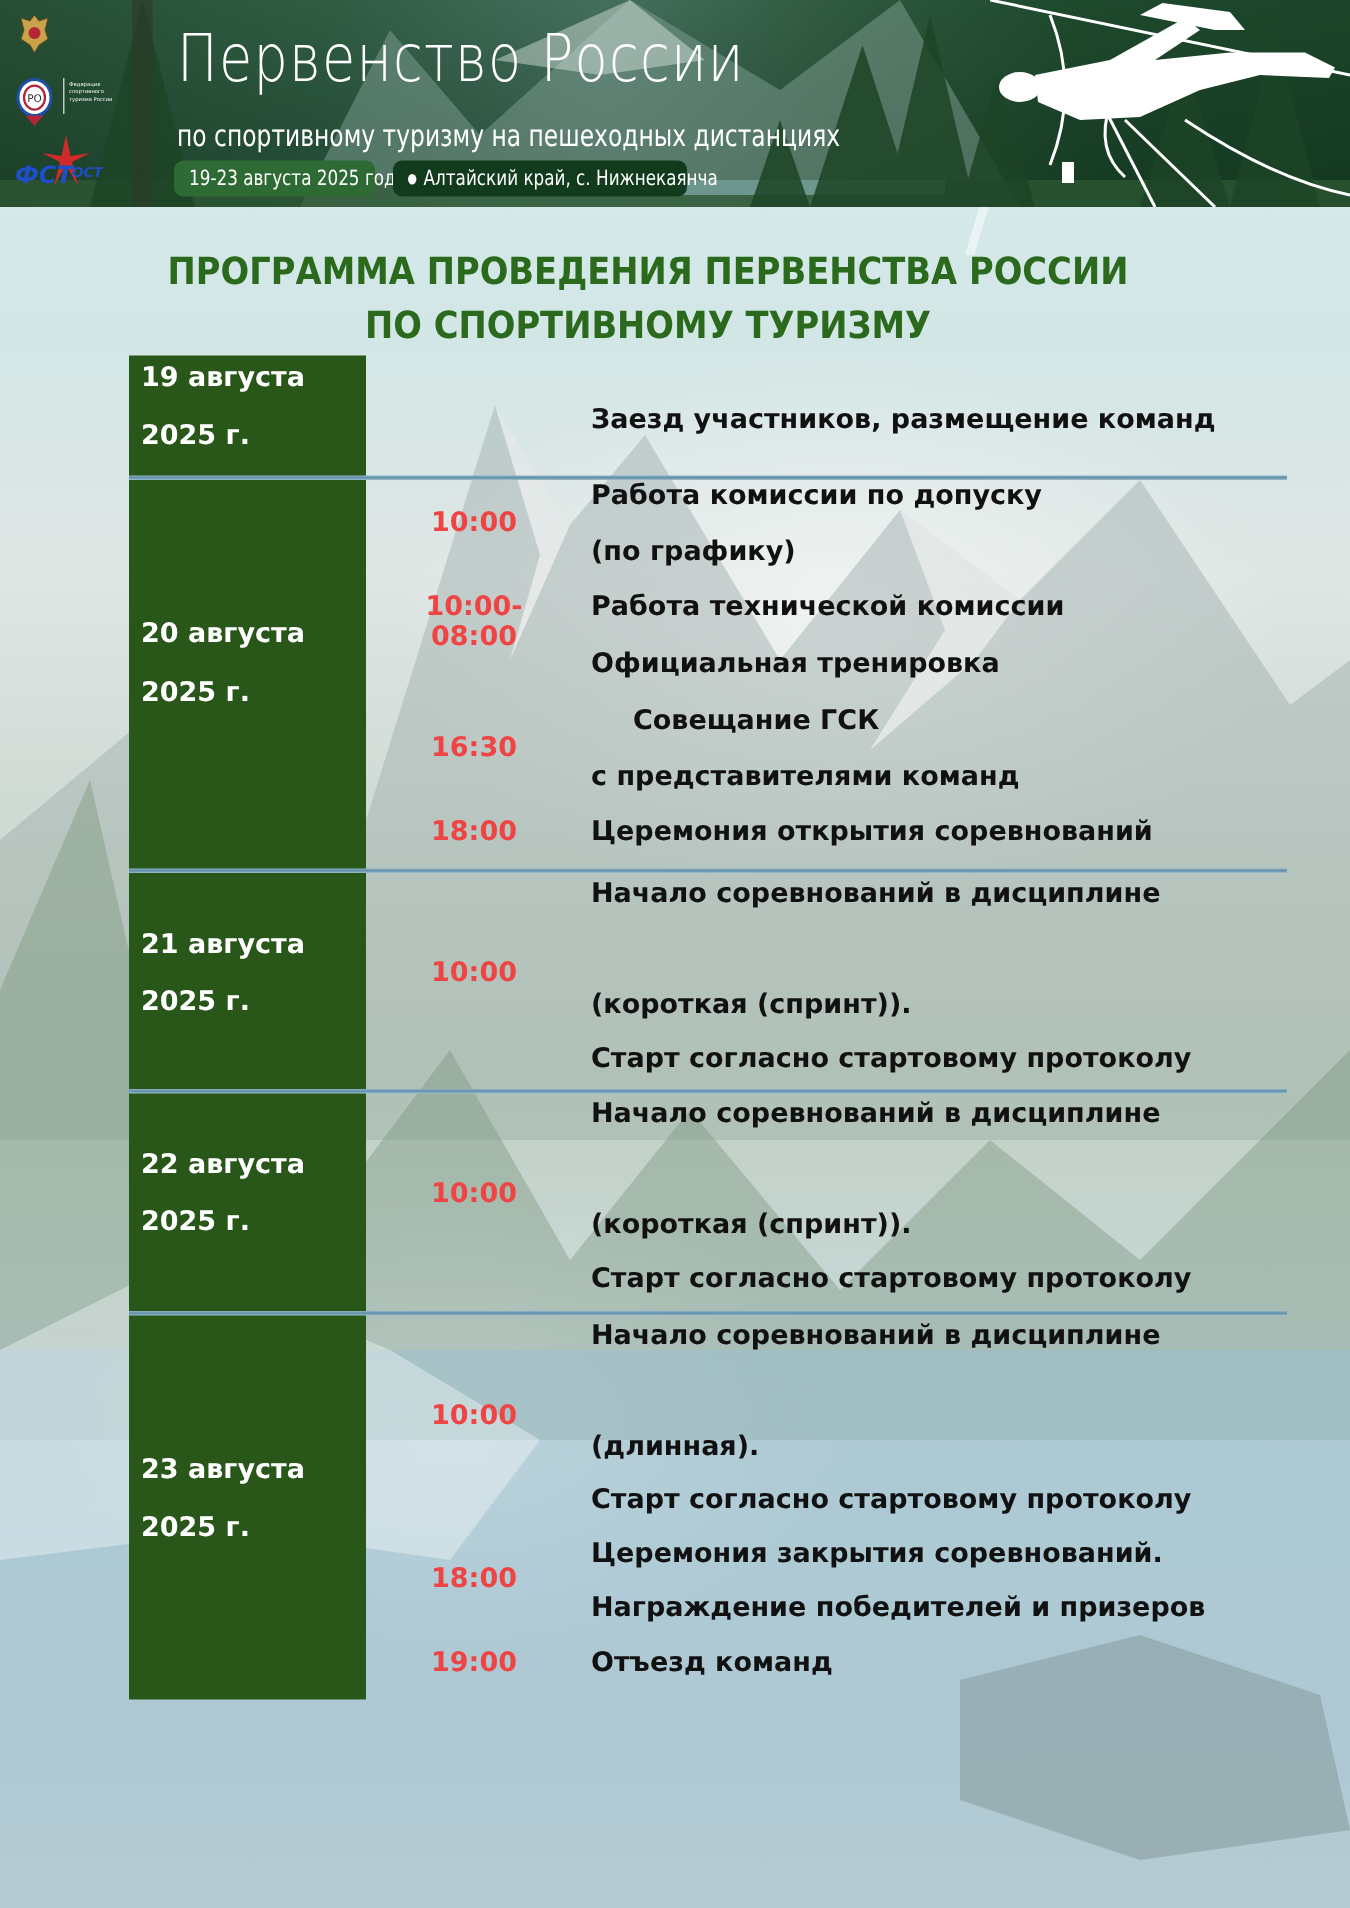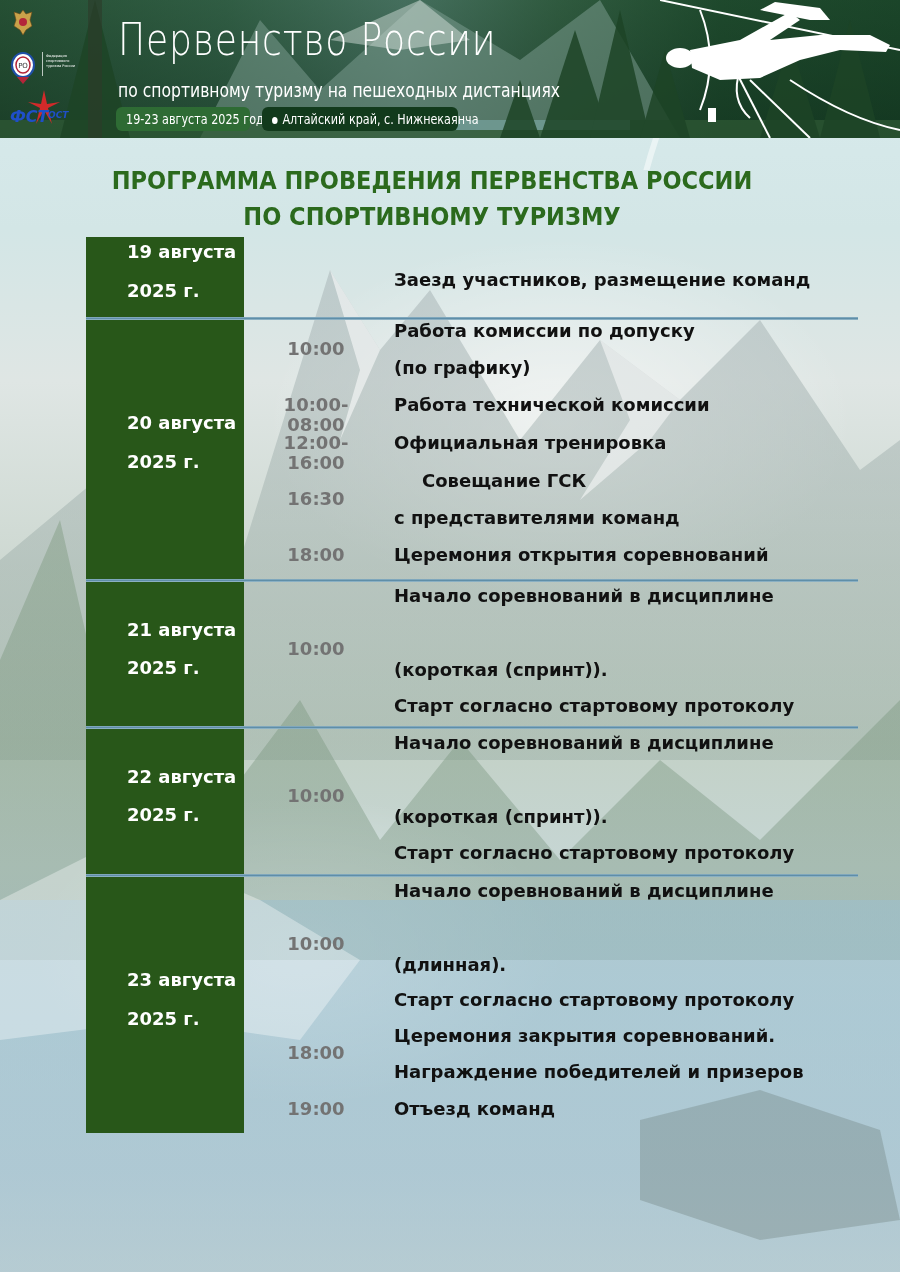--- a/index.html
+++ b/index.html
@@ -71,29 +71,29 @@
 
     
     .schedule { position: absolute; left: 86px; top: 237px; width: 772px; }
     .row { position: relative; width: 772px; }
     .row .date-cell {
       position: absolute; left: 0; top: 0; width: 158px; height: 100%;
       background: #285719; color: #ffffff;
       font-size: 18px; font-weight: bold; line-height: 38px;
       padding-left: 8px; padding-top: 0;
     }
-    .row .date-cell .date-inner { position: absolute; left: 8px; margin-left: 33px; }
+    .row .date-cell .date-inner { position: absolute; left: 8px; }
     .row .divider {
       position: absolute; left: 0; bottom: -2px; width: 772px; height: 3px;
       background: linear-gradient(180deg, #8fb3c6, #5f8ea8, #9fc0d0);
       z-index: 2;
     }
     .row .time {
       position: absolute; left: 170px; width: 120px; text-align: center;
-      font-size: 18px; font-weight: bold; color: #737373; line-height: 20px;
+      font-size: 18px; font-weight: bold; color: #ef4444; line-height: 20px;
     }
     .row .event {
       position: absolute; left: 308px; font-size: 18px; font-weight: bold;
       color: #111; white-space: nowrap; line-height: 20px;
     }
   </style>
 </head>
 <body>
 
 <svg class="bg-mountain" viewBox="0 0 900 1132" preserveAspectRatio="none">
@@ -201,21 +201,20 @@
     <div class="divider"></div>
   </div>
 
   <div class="row" style="height:262px;">
     <div class="date-cell">
       <div class="date-inner" style="top:86px;">20 августа</div>
       <div class="date-inner" style="top:125px;">2025 г.</div>
     </div>
     <div class="time" style="top:21px;">10:00</div>
     <div class="time" style="top:77px;">10:00-08:00</div>
-    <div class="time" style="top:115px;">12:00-16:00</div>
     <div class="time" style="top:171px;">16:30</div>
     <div class="time" style="top:227px;">18:00</div>
     <div class="event" style="top:3px;">Работа комиссии по допуску</div>
     <div class="event" style="top:40px;">(по графику)</div>
     <div class="event" style="top:77px;">Работа технической комиссии</div>
     <div class="event" style="top:115px;">Официальная тренировка</div>
     <div class="event" style="top:153px;margin-left:28px;">Совещание ГСК</div>
     <div class="event" style="top:227px;">Церемония открытия соревнований</div>
     <div class="event" style="top:190px;">с представителями команд</div>
     <div class="divider"></div>

